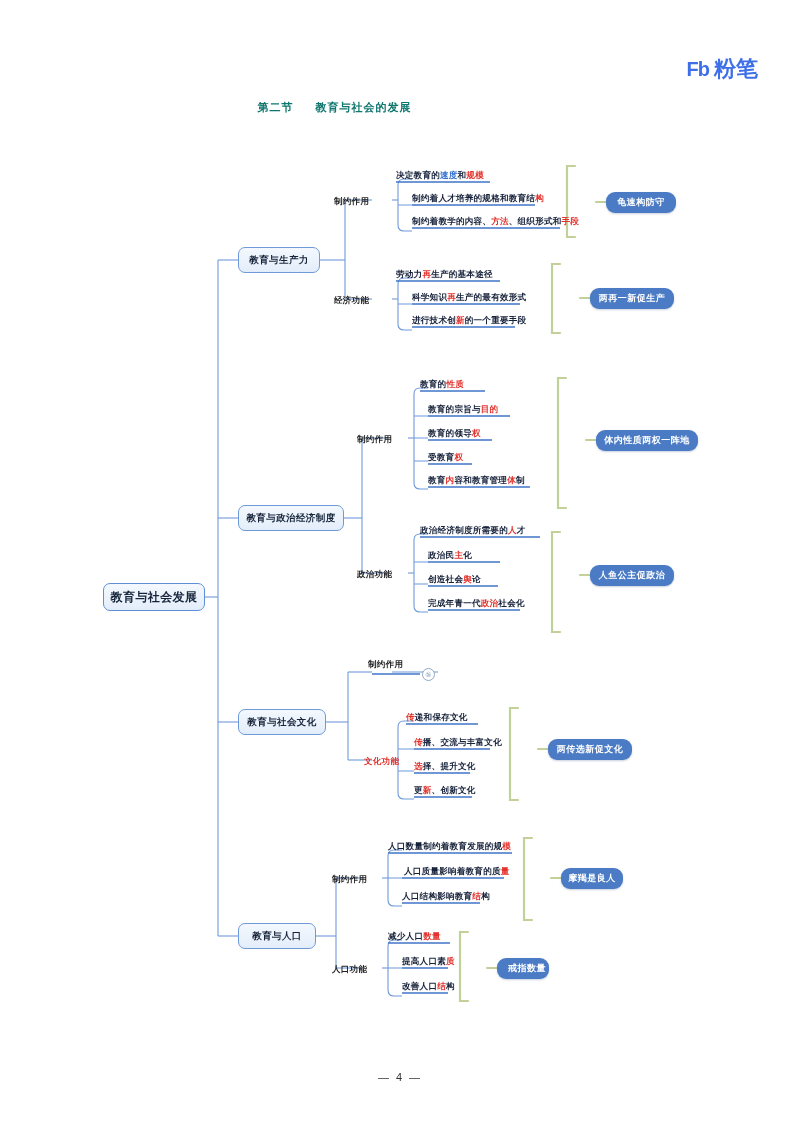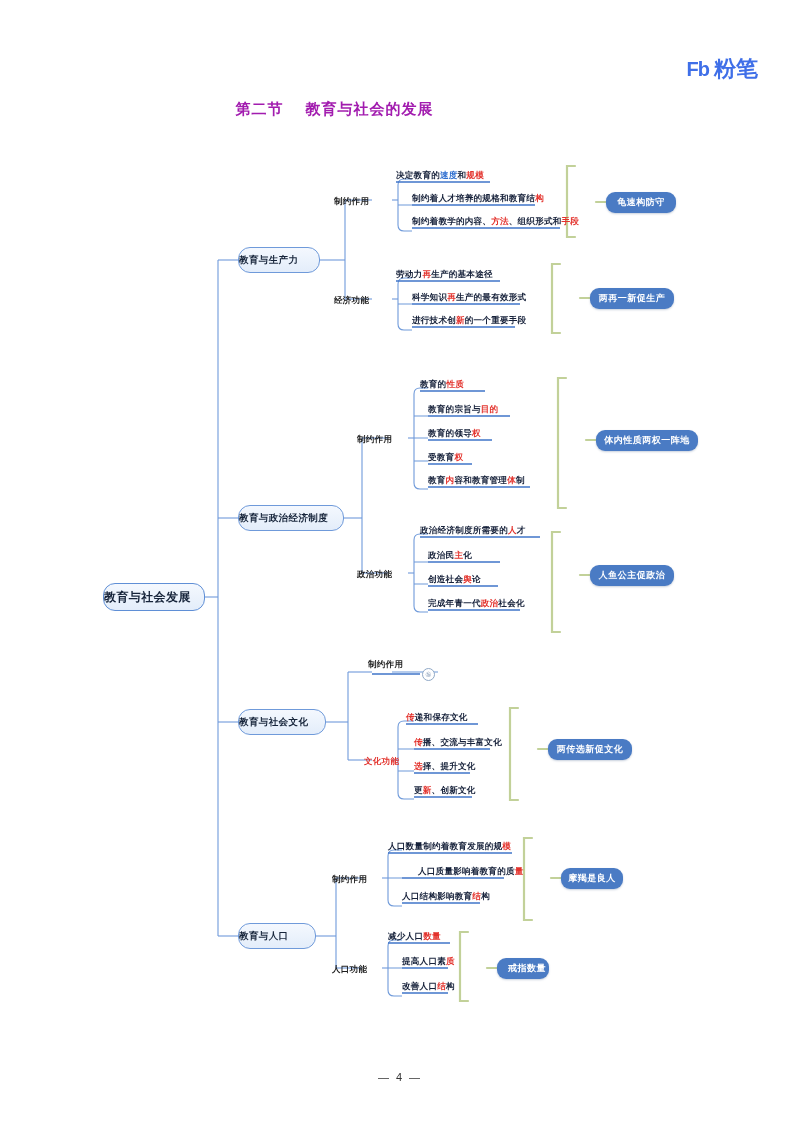--- a/index.html
+++ b/index.html
@@ -43,24 +43,24 @@
     font-weight: bold;
     line-height: 1;
     color: #3f6fe8;
   }
   .doc-title {
     position: absolute;
     top: 100px;
     left: 0;
     width: 669px;
     text-align: center;
-    font-size: 15px;
+    font-size: 11px;
     font-weight: bold;
     letter-spacing: 1px;
-    color: #a21caf;
+    color: #0f766e;
   }
   .doc-title .gap { display: inline-block; width: 22px; }
   .footer {
     position: absolute;
     bottom: 48px;
     left: 0;
     width: 800px;
     text-align: center;
     font-size: 11px;
     color: #333;
@@ -71,28 +71,28 @@
     position: absolute;
     left: 0; top: 0;
     width: 800px; height: 1131px;
     pointer-events: none;
   }
   
   .node {
     position: absolute;
     box-sizing: border-box;
     border: 1.3px solid #6f9ada;
-    border-radius: 12px;
+    border-radius: 7px;
     background: linear-gradient(180deg, #f4f8fe 0%, #e3edfa 100%);
     color: #16243a;
     font-size: 9.5px;
     font-weight: bold;
     display: flex;
     align-items: center;
-    justify-content: flex-start;
+    justify-content: center;
     letter-spacing: 0.4px;
     white-space: nowrap;
   }
   .root-node {
     border-color: #5f8fd6;
     font-size: 12px;
   }
   
   .grp-label {
     position: absolute;
@@ -319,21 +319,21 @@
   <div class="leaf" style="left:428px; top:549px;"><span>政治民</span><span class="r">主</span><span>化</span></div>
   <div class="leaf" style="left:428px; top:573px;"><span>创造社会</span><span class="r">舆</span><span>论</span></div>
   <div class="leaf" style="left:428px; top:597px;"><span>完成年青一代</span><span class="r">政治</span><span>社会化</span></div>
 
   <div class="leaf" style="left:406px; top:711px;"><span class="r">传</span><span>递和保存文化</span></div>
   <div class="leaf" style="left:414px; top:736px;"><span class="r">传</span><span>播、交流与丰富文化</span></div>
   <div class="leaf" style="left:414px; top:760px;"><span class="r">选</span><span>择、提升文化</span></div>
   <div class="leaf" style="left:414px; top:784px;"><span>更</span><span class="r">新</span><span>、创新文化</span></div>
 
   <div class="leaf" style="left:388px; top:840px;"><span>人口数量制约着教育发展的规</span><span class="r">模</span></div>
-  <div class="leaf" style="left:418px; top:865px;text-align:center;"><span>人口质量影响着教育的质</span><span class="r">量</span></div>
+  <div class="leaf" style="left:404px; top:865px;text-align:center;"><span>人口质量影响着教育的质</span><span class="r">量</span></div>
   <div class="leaf" style="left:402px; top:890px;"><span>人口结构影响教育</span><span class="r">结</span><span>构</span></div>
 
   <div class="leaf" style="left:388px; top:930px;"><span>减少人口</span><span class="r">数量</span></div>
   <div class="leaf" style="left:402px; top:955px;"><span>提高人口素</span><span class="r">质</span></div>
   <div class="leaf" style="left:402px; top:980px;"><span>改善人口</span><span class="r">结</span><span>构</span></div>
 
   <div class="pill" style="left:606px; top:192px; width:70px; height:21px;">龟速构防守</div>
   <div class="pill" style="left:590px; top:288px; width:84px; height:21px;">两再一新促生产</div>
   <div class="pill" style="left:596px; top:430px; width:102px; height:21px;">体内性质两权一阵地</div>
   <div class="pill" style="left:590px; top:565px; width:84px; height:21px;">人鱼公主促政治</div>

